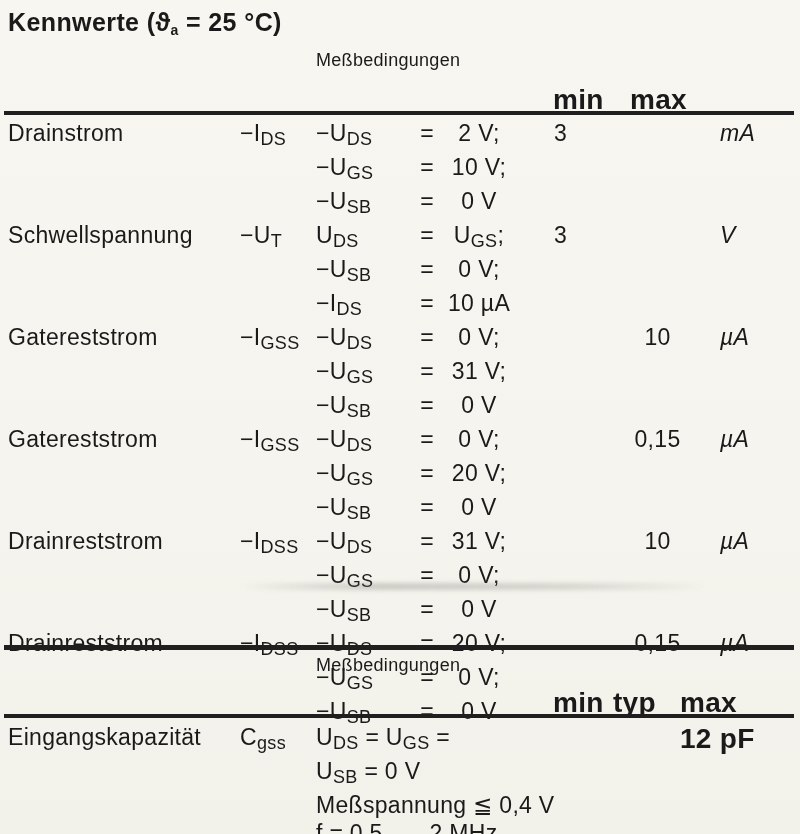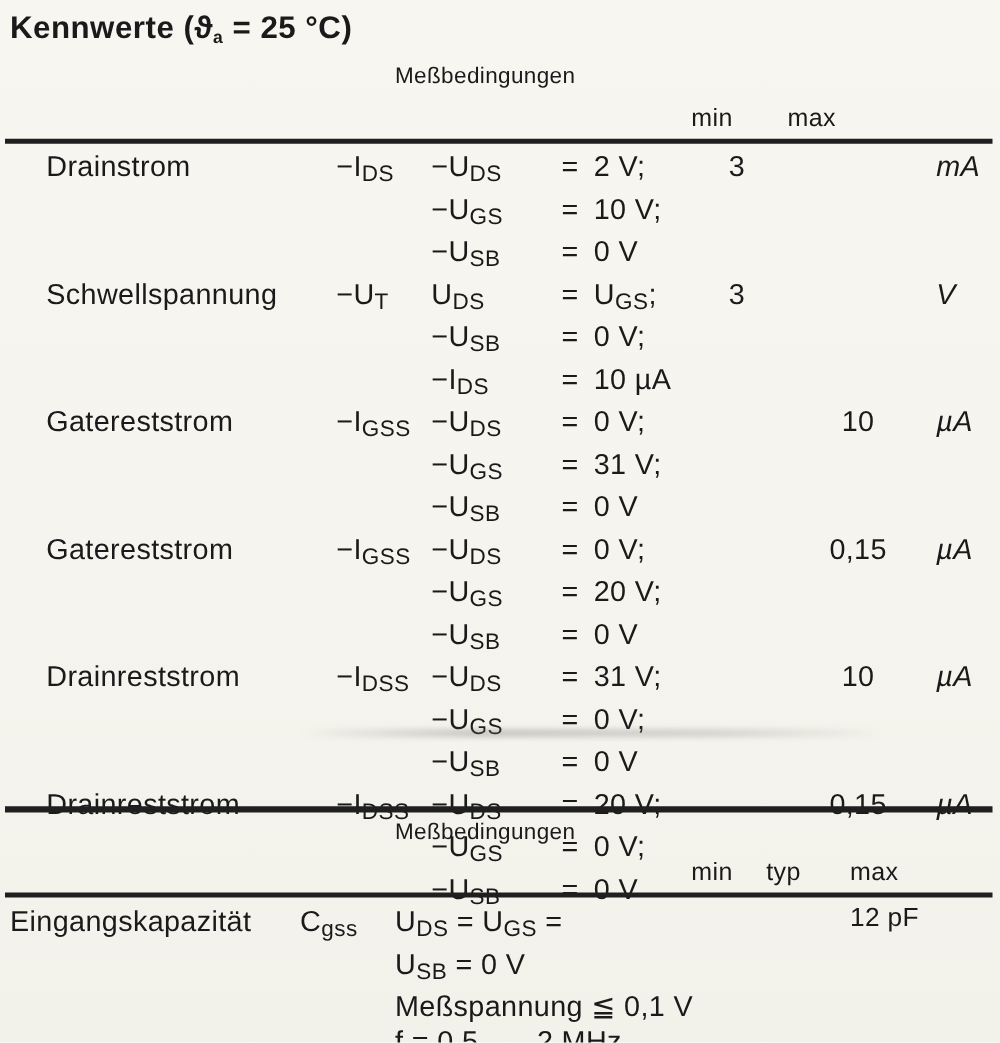--- a/index.html
+++ b/index.html
@@ -9,42 +9,42 @@
     font-family:"Liberation Sans","DejaVu Sans",sans-serif;
     color:#1a1a1a;
   }
   .page{position:relative;width:800px;height:590px;white-space:nowrap;}
   .title{position:absolute;left:8px;top:8px;font-size:25px;font-weight:700;letter-spacing:.4px;}
   sub{font-size:18px;vertical-align:-4px;letter-spacing:.4px;}
   .title sub{font-size:14px;}
   .mess{position:absolute;font-size:18px;letter-spacing:.3px;}
   .t1-mess{left:316px;top:50px;}
   .t2-mess{left:316px;top:655px;}
-  .colhead{position:absolute;font-size:20px;letter-spacing:.3px;}
+  .colhead{position:absolute;font-size:28px;letter-spacing:.3px;font-weight:bold;}
   .rule{position:absolute;left:4px;right:6px;background:#1f1f1f;}
   .rule-1{top:111px;height:4px;}
   .rule-2{top:645px;height:5px;}
   .rule-3{top:714px;height:4px;}
   .t1-rows{position:absolute;left:0;top:119px;width:800px;padding:0 8px;box-sizing:border-box;}
   .row{
     display:grid;grid-template-columns:232px 76px 232px 57px 115px 1fr;
-    min-height:85px;align-items:start;font-size:23px;line-height:28px;letter-spacing:.3px;margin-left:29px;
+    min-height:85px;align-items:start;font-size:23px;line-height:28px;letter-spacing:.3px;
   }
   .c-min{padding-left:6px;}
   .c-max{text-align:center;padding-right:10px;}
   .c-unit{padding-right:8px;font-style:italic;}
   .cond-line{display:grid;grid-template-columns:92px 38px 72px;}
   .cond-line .eq{text-align:center;}
-  .cond-line .val{text-align:left;padding-right:6px;}
+  .cond-line .val{text-align:center;padding-right:6px;}
   .t2-row{
     position:absolute;left:8px;top:723px;width:784px;
     display:grid;grid-template-columns:232px 76px 1fr;
     font-size:23px;line-height:28px;letter-spacing:.3px;align-items:start;
   }
-  .t2-max{position:absolute;left:680px;top:723px;font-size:21px;letter-spacing:.3px;}
+  .t2-max{position:absolute;left:680px;top:723px;font-size:28px;letter-spacing:.3px;font-weight:bold;}
   .bottom-smudge{
     position:absolute;left:240px;right:90px;bottom:0;height:7px;
     background:linear-gradient(90deg,transparent,rgba(110,110,105,.30) 30%,rgba(110,110,105,.22) 70%,transparent);
     filter:blur(2px);
   }
 </style>
 </head>
 <body>
 
 <div class="page">
@@ -214,20 +214,20 @@
   <div class="colhead" style="left:613px;top:687px;">typ</div>
   <div class="colhead" style="left:680px;top:687px;">max</div>
   <div class="rule rule-3"></div>
 
   <div class="t2-row">
     <div>Eingangskapazität</div>
     <div>C<sub>gss</sub></div>
     <div>
       <div>U<sub>DS</sub> = U<sub>GS</sub> =</div>
       <div>U<sub>SB</sub> = 0 V</div>
-      <div>Meßspannung ≦ 0,1 V</div>
+      <div>Meßspannung ≦ 0,4 V</div>
       <div>f = 0,5 . . . 2 MHz</div>
     </div>
   </div>
   <div class="t2-max">12 pF</div>
 
   <div class="bottom-smudge"></div>
 </div>
 
 </body></html>

